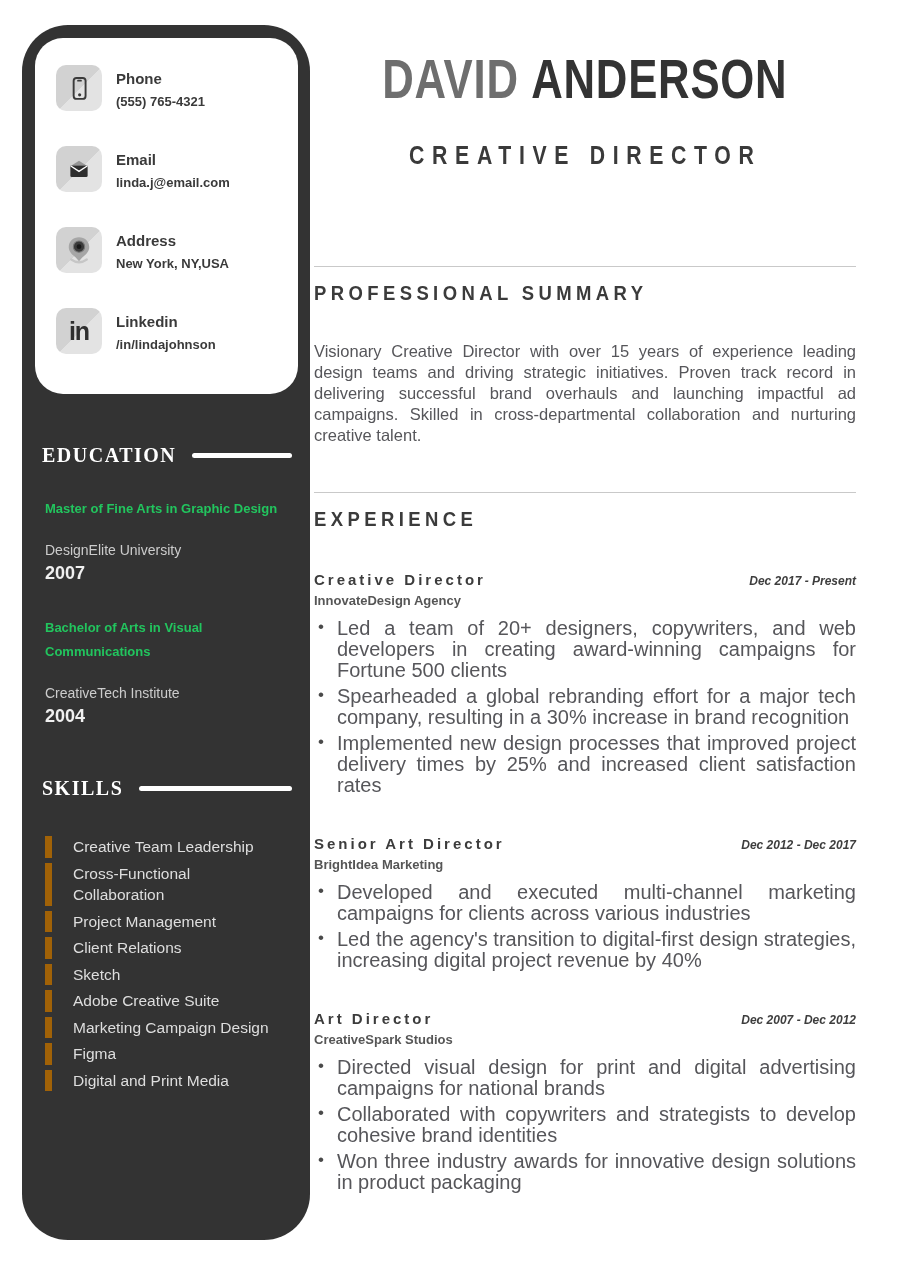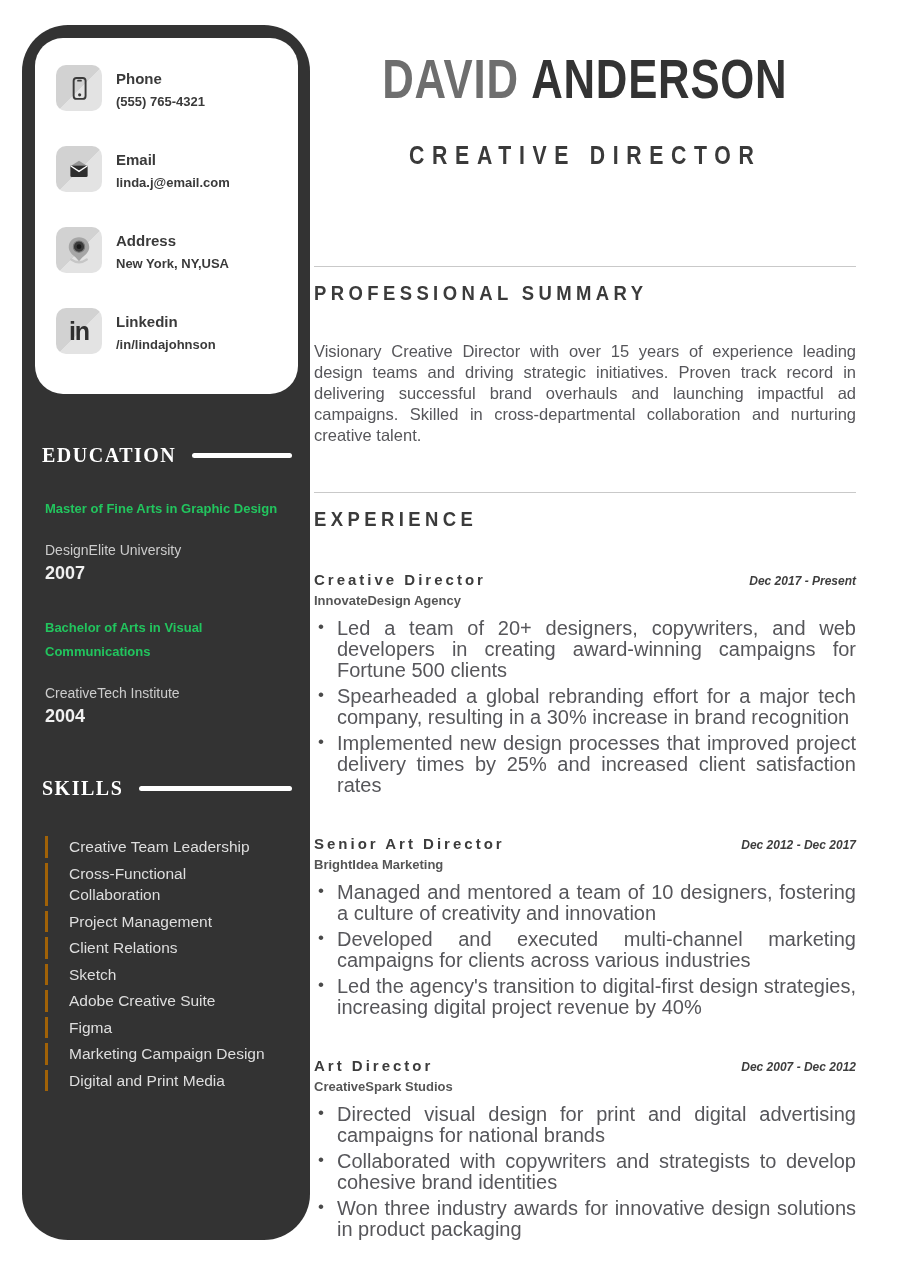--- a/index.html
+++ b/index.html
@@ -41,21 +41,21 @@
   .side-heading .hrule { flex:1; height:5px; background:#ffffff; border-radius:3px; margin-left:16px; }
 
   .edu-entry { margin-top:30px; padding-left:3px; }
   .edu-degree { font-size:13px; font-weight:bold; color:#22c55e; line-height:24px; }
   .edu-school { font-size:14px; color:var(--school_gray,#ccc); line-height:24px; margin-top:17px; }
   .edu-year   { font-size:18px; font-weight:bold; color:#f0f0f0; line-height:22px; }
   .edu-entry + .edu-entry { margin-top:32px; }
 
   .skills-list { margin-top:36px; padding-left:3px; }
   .skill-item {
-    border-left:3px solid #a16207; padding-left:21px; margin-bottom:5px;
+    border-left:7px solid #a16207; padding-left:21px; margin-bottom:5px;
     font-size:15.5px; color:var(--skill_gray,#dedede); line-height:21.5px; max-width:225px;
   }
 
   
   .main { position:absolute; left:314px; top:0; width:542px; }
   .header-block { padding-top:50px; text-align:center; }
   .name-line { font-size:56px; line-height:1.05; white-space:nowrap; display:inline-block; transform:scaleX(0.78); transform-origin:center; letter-spacing:1px; }
   .name-first { font-weight:600; color:var(--name_first_color,#6e6e6e); margin-right:16px; }
   .name-last  { font-weight:800; color:var(--name_last_color,#333); }
   .role-line  { margin-top:32px; }
@@ -175,22 +175,22 @@
         <span class="htxt">SKILLS</span>
         <span class="hrule"></span>
       </div>
       <div class="skills-list">
         <div class="skill-item">Creative Team Leadership</div>
         <div class="skill-item">Cross-Functional Collaboration</div>
         <div class="skill-item">Project Management</div>
         <div class="skill-item">Client Relations</div>
         <div class="skill-item">Sketch</div>
         <div class="skill-item">Adobe Creative Suite</div>
+        <div class="skill-item">Marketing Campaign Design</div>
         <div class="skill-item">Figma</div>
-        <div class="skill-item">Marketing Campaign Design</div>
         <div class="skill-item">Digital and Print Media</div>
       </div>
     </section>
 
   </aside>
 
   <main class="main">
 
     <div class="header-block">
       <div class="name-line">
@@ -230,21 +230,20 @@
         </ul>
       </div>
 
       <div class="job">
         <div class="job-head">
           <span class="job-title">Senior Art Director</span>
           <span class="job-dates">Dec 2012 - Dec 2017</span>
         </div>
         <div class="job-company">BrightIdea Marketing</div>
         <ul class="job-bullets">
-          <li>Managed and mentored a team of 10 designers, fostering a culture of creativity and innovation</li>
           <li>Developed and executed multi-channel marketing campaigns for clients across various industries</li>
           <li>Led the agency's transition to digital-first design strategies, increasing digital project revenue by 40%</li>
         </ul>
       </div>
 
       <div class="job">
         <div class="job-head">
           <span class="job-title">Art Director</span>
           <span class="job-dates">Dec 2007 - Dec 2012</span>
         </div>

